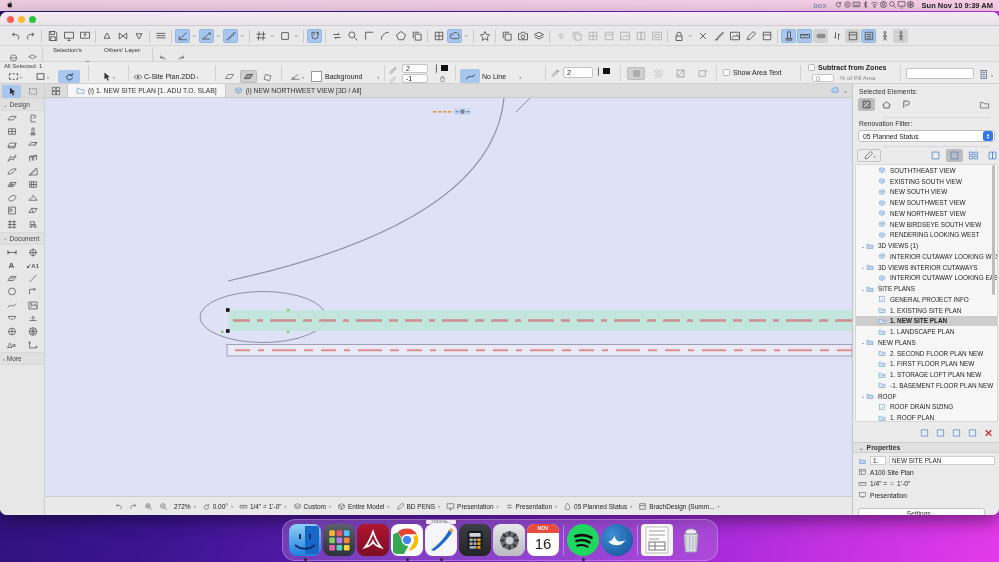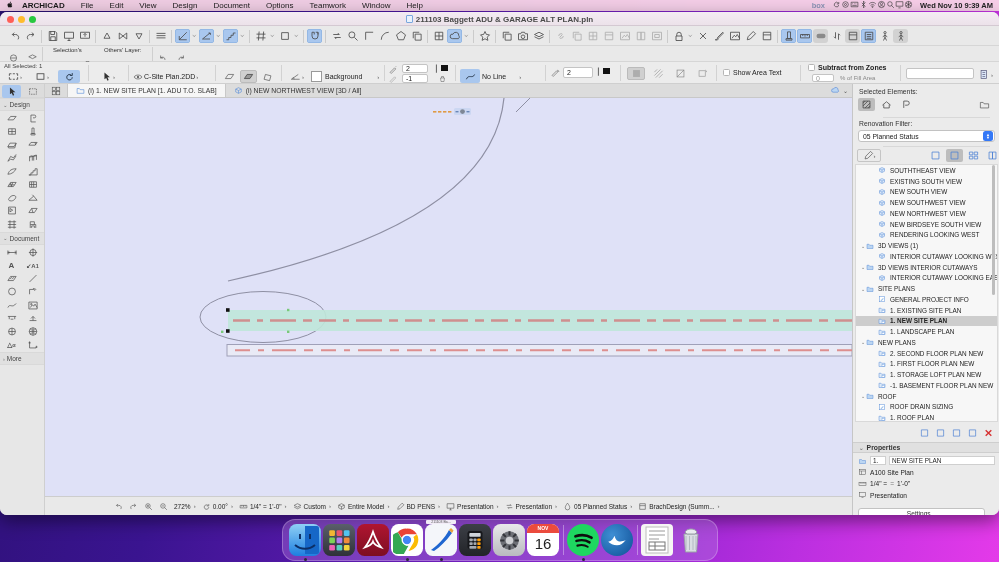--- a/index.html
+++ b/index.html
@@ -140,21 +140,20 @@
 </style>
 </head>
 <body>
 
 <div id="menubar" class="abs">
   <span class="apple">
     <svg viewBox="0 0 16 16">
         <path d="M11 8.5c0-1.7 1.4-2.5 1.4-2.5S11.6 4.5 10 4.5c-.9 0-1.6.5-2 .5s-1.2-.5-2-.5C4.3 4.5 3 6 3 8.2c0 2.3 1.7 4.8 2.8 4.8.7 0 1-.4 2-.4s1.3.4 2 .4c1.2 0 2.6-2.4 2.9-3.4 0 0-1.7-.5-1.7-1.1zM9.4 3.4c.5-.6.8-1.4.7-2.2-.7.1-1.5.5-2 1.1-.4.5-.8 1.3-.7 2.1.8.1 1.6-.4 2-1z" fill="#1b1b1b"></path>
       </svg>
   </span>
-  <span id="menu-items"><span class="mb-item brand">ARCHICAD</span><span class="mb-item">File</span><span class="mb-item">Edit</span><span class="mb-item">View</span><span class="mb-item">Design</span><span class="mb-item">Document</span><span class="mb-item">Options</span><span class="mb-item">Teamwork</span><span class="mb-item">Window</span><span class="mb-item">Help</span></span>
   <span id="mb-right">
     <span id="box-logo">box</span>
     <span id="mb-status-icons"><span class="mb-ic"><svg viewBox="0 0 16 16">
             <path d="M12 9a4 4 0 1 1-1-3.5" stroke="#333" fill="none" stroke-width="1.1" stroke-linejoin="round"></path>
             <path d="M12 3.5V7H8.5" stroke="#333" fill="none" stroke-width="1.1" stroke-linejoin="round"></path>
           </svg></span><span class="mb-ic"><svg viewBox="0 0 16 16">
             <circle cx="8" cy="8" r="5" stroke="#333" fill="none" stroke-width="1.1"></circle>
             <circle cx="8" cy="8" r="1.8" stroke="#333" fill="none" stroke-width="1.1"></circle>
           </svg></span><span class="mb-ic"><svg viewBox="0 0 16 16">
             <path d="M2 4h12v8H2z" stroke="#333" fill="none" stroke-width="1.1" stroke-linejoin="round"></path>
@@ -179,31 +178,30 @@
             <path d="M9.8 9.8 14 14" stroke="#333" fill="none" stroke-width="1.1" stroke-linejoin="round"></path>
           </svg></span><span class="mb-ic"><svg viewBox="0 0 16 16">
             <path d="M2 3h12v8H2z" stroke="#333" fill="none" stroke-width="1.1" stroke-linejoin="round"></path>
             <path d="M6 14h4" stroke="#333" fill="none" stroke-width="1.1" stroke-linejoin="round"></path>
           </svg></span><span class="mb-ic"><svg viewBox="0 0 16 16">
             <circle cx="8" cy="8" r="5.5" stroke="#333" fill="none" stroke-width="1.1"></circle>
             <path d="M8 2.5v11" stroke="#333" fill="none" stroke-width="1.1" stroke-linejoin="round"></path>
             <path d="M3.2 5.2l9.6 5.6" stroke="#333" fill="none" stroke-width="1.1" stroke-linejoin="round"></path>
             <path d="M3.2 10.8l9.6-5.6" stroke="#333" fill="none" stroke-width="1.1" stroke-linejoin="round"></path>
           </svg></span></span>
-    <span id="mb-clock">Wed Nov 10  9:39 AM</span>
+    <span id="mb-clock">Sun Nov 10  9:39 AM</span>
   </span>
 </div>
 
 <div id="win" class="abs">
 
   <div id="titlebar" class="abs">
     <span class="tl abs" id="tl-close"></span>
     <span class="tl abs" id="tl-min"></span>
     <span class="tl abs" id="tl-zoom"></span>
-    <div id="win-title" class="abs"><span class="doc-ic"></span><span>211103 Baggett ADU &amp; GARAGE ALT PLAN.pln</span></div>
   </div>
 
   <div id="toolbar1" class="abs">
       <span class="tb-group">
         <span class="tb-btn">
           <svg viewBox="0 0 16 16">
             <path d="M12 12.5A4 4 0 0 0 8.5 6H4.5" stroke="#4a4a4a" fill="none" stroke-width="1.1" stroke-linejoin="round"></path>
             <path d="M7 3.5 4.5 6 7 8.5" stroke="#4a4a4a" fill="none" stroke-width="1.1" stroke-linejoin="round"></path>
           </svg>
         </span>

